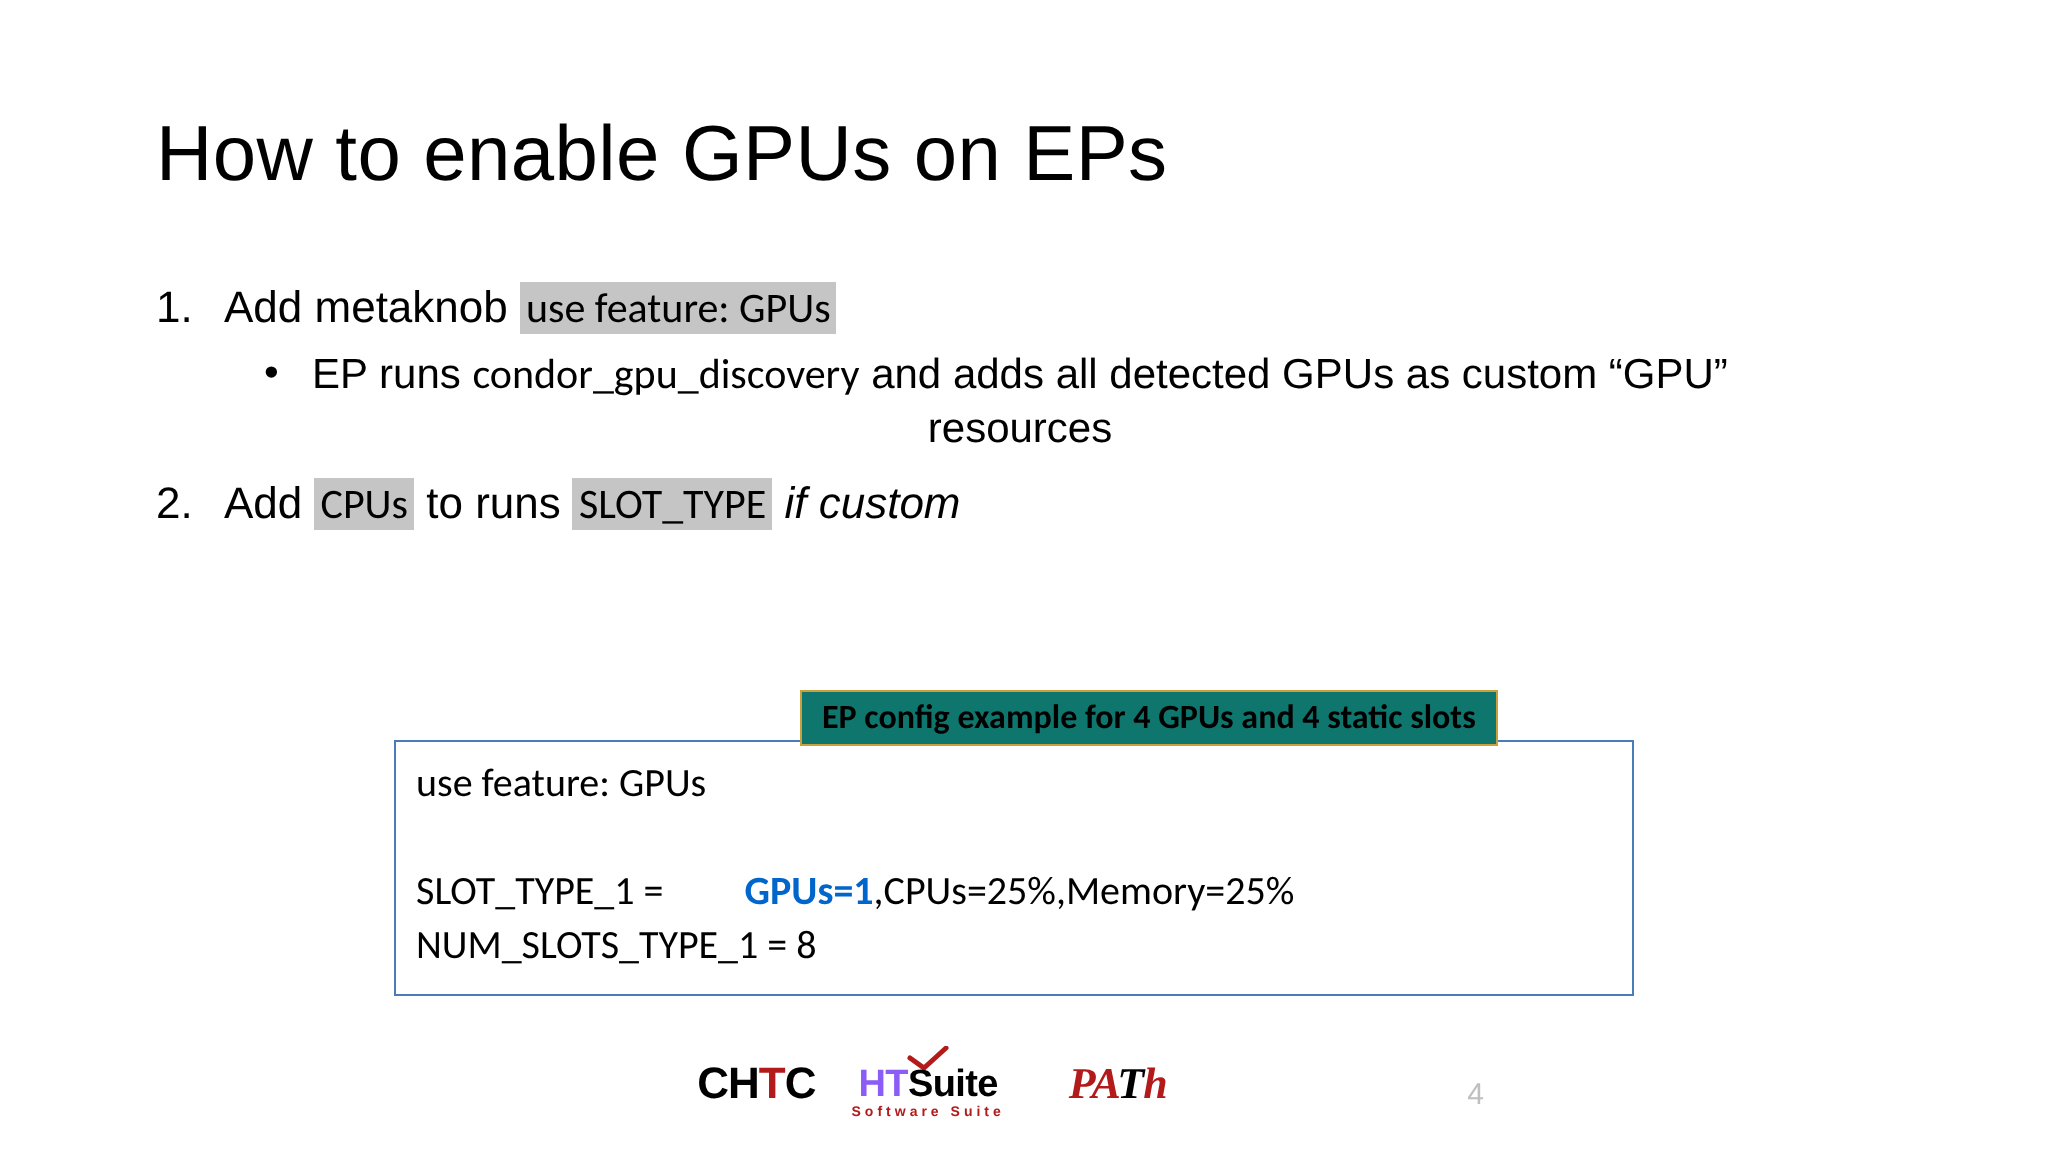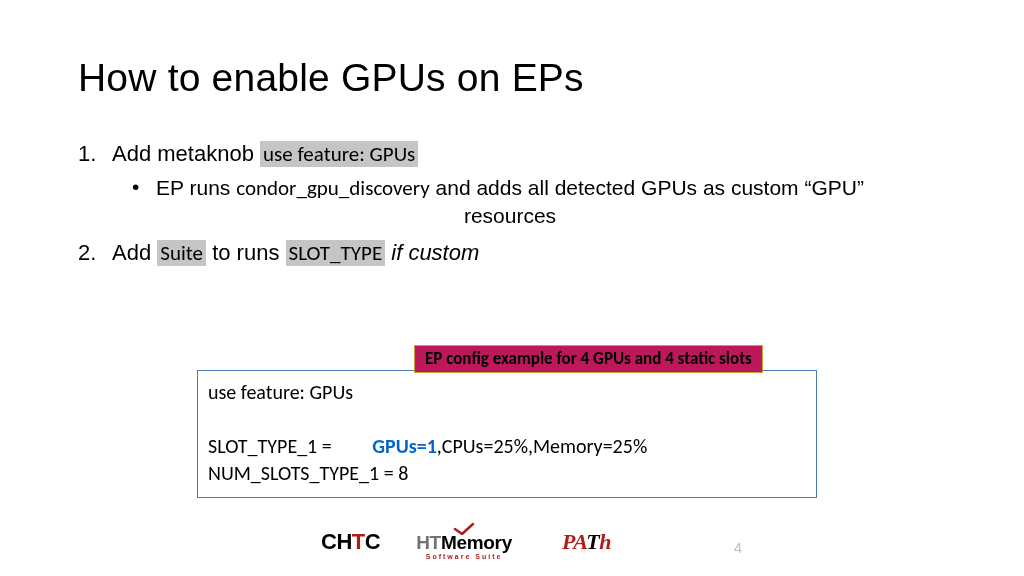--- a/index.html
+++ b/index.html
@@ -70,23 +70,23 @@
   }
   .mono {
     font-family: Calibri, Arial, sans-serif;
     font-size: 21px;
   }
   .italic {
     font-style: italic;
   }
   .callout-label {
     position: absolute;
-    left: 414px;
+    left: 400px;
     top: 345px;
-    background: #be185d;
+    background: #0f766e;
     border: 1px solid #c9a03b;
     font-family: Calibri, Arial, sans-serif;
     font-weight: 700;
     font-size: 17px;
     padding: 2px 10px 3px 10px;
     z-index: 2;
   }
   .config-box {
     position: absolute;
     left: 197px;
@@ -113,21 +113,21 @@
     font-size: 15px;
   }
   .logos {
     position: absolute;
     left: 0;
     right: 0;
     bottom: 16px;
     display: flex;
     justify-content: center;
     align-items: center;
-    gap: 36px;
+    gap: 18px;
   }
   
   .chtc {
     font-weight: 900;
     font-size: 22px;
     letter-spacing: -0.5px;
     color: #000;
     position: relative;
     font-family: Arial, sans-serif;
   }
@@ -147,21 +147,21 @@
     height: 12px;
     margin: 0 auto -2px auto;
   }
   .htc-check svg { display: block; }
   .htc-main {
     font-family: Arial, sans-serif;
     font-weight: 700;
     font-size: 19px;
     letter-spacing: -0.3px;
   }
-  .htc-main .ht { color: #737373; }
+  .htc-main .ht { color: #8b5cf6; }
   .htc-main .rest { color: #000; }
   .htc-sub {
     font-size: 7px;
     letter-spacing: 2px;
     color: #b31b1b;
     font-weight: 700;
     margin-top: 1px;
   }
   
   .path {
@@ -195,21 +195,21 @@
       <div class="row">
         <div class="dot">•</div>
         <div class="txt">
           <span>EP runs </span><span class="mono">condor_gpu_discovery</span><span> and adds all detected GPUs as custom “GPU” resources</span>
         </div>
       </div>
     </div>
     <div class="li1">
       <div class="num">2.</div>
       <div class="txt">
-        <span>Add </span><span class="code">Suite</span><span> to runs </span><span class="code">SLOT_TYPE</span><span> </span><span class="italic">if custom</span>
+        <span>Add </span><span class="code">CPUs</span><span> to runs </span><span class="code">SLOT_TYPE</span><span> </span><span class="italic">if custom</span>
       </div>
     </div>
   </div>
 
   <div class="callout-label">EP config example for 4 GPUs and 4 static slots</div>
 
   <div class="config-box">
     <div>use feature: GPUs</div>
     <div>&nbsp;</div>
     <div>
@@ -222,21 +222,21 @@
     <div class="chtc">
       <span>CH</span><span class="t">T</span><span>C</span>
     </div>
     <div class="htc">
       <div class="htc-check">
         <svg viewBox="0 0 22 12" width="22" height="12">
             <path d="M2 6 L9 11 L20 1" fill="none" stroke="#b31b1b" stroke-width="2.5" stroke-linecap="round" stroke-linejoin="round"></path>
           </svg>
       </div>
       <div class="htc-main">
-        <span class="ht">HT</span><span class="rest">Memory</span>
+        <span class="ht">HT</span><span class="rest">Suite</span>
       </div>
       <div class="htc-sub">Software Suite</div>
     </div>
     <div class="path">
       <span>PA</span><span class="t">T</span><span>h</span>
     </div>
   </div>
 
   <div class="page-num">4</div>
 

